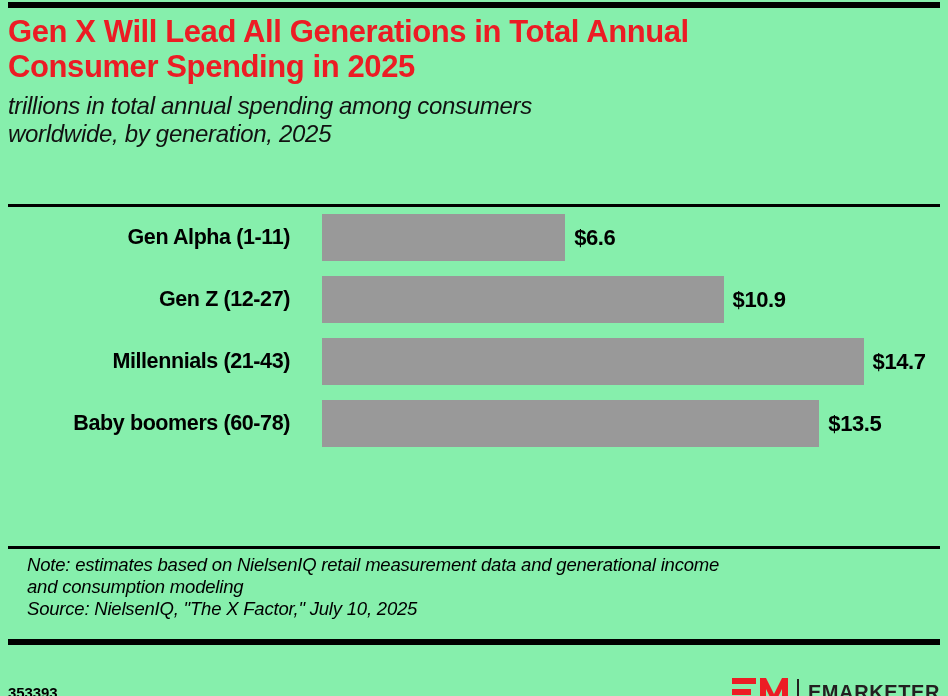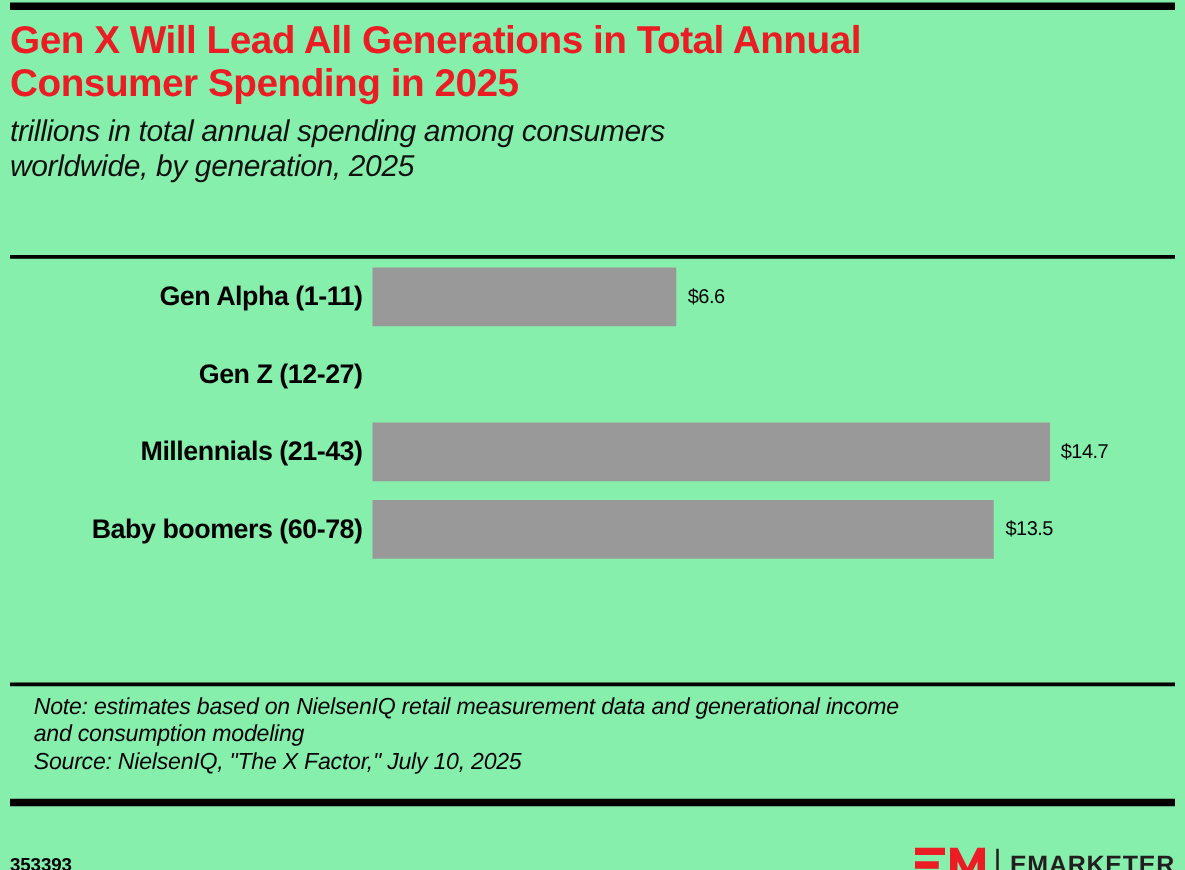--- a/index.html
+++ b/index.html
@@ -67,20 +67,21 @@
     right: 0;
     top: 214px;
     height: 326px;
   }
   .bar-row {
     position: relative;
     height: 47px;
     margin-bottom: 15px;
     display: flex;
     align-items: center;
+    gap: 24px;
   }
   .bar-label {
     width: 298px;
     flex: 0 0 298px;
     text-align: right;
     padding-right: 8px;
     box-sizing: border-box;
     font-size: 21.5px;
     font-weight: 700;
     color: #000000;
@@ -95,22 +96,22 @@
     align-items: center;
   }
   .bar-fill {
     height: 47px;
     background: #999999;
   }
   .bar-fill.highlight {
     background: #EC1A22;
   }
   .bar-value {
-    font-size: 16px;
-    font-weight: 400;
+    font-size: 22px;
+    font-weight: 700;
     color: #000000;
     letter-spacing: -0.4px;
     margin-left: 9px;
     white-space: nowrap;
   }
 
   
   #note-block {
     position: absolute;
     left: 8px;
@@ -185,20 +186,24 @@
     <div class="bar-row">
       <div class="bar-label">Gen Alpha (1-11)</div>
       <div class="bar-track">
         <div class="bar-fill" style="width: 243.144px;"></div>
         <div class="bar-value">$6.6</div>
       </div>
     </div>
 
     <div class="bar-row">
       <div class="bar-label">Gen Z (12-27)</div>
+      <div class="bar-track">
+        <div class="bar-fill" style="width: 401.556px;"></div>
+        <div class="bar-value">$10.9</div>
+      </div>
     </div>
 
     <div class="bar-row">
       <div class="bar-label">Millennials (21-43)</div>
       <div class="bar-track">
         <div class="bar-fill" style="width: 541.548px;"></div>
         <div class="bar-value">$14.7</div>
       </div>
     </div>
 

